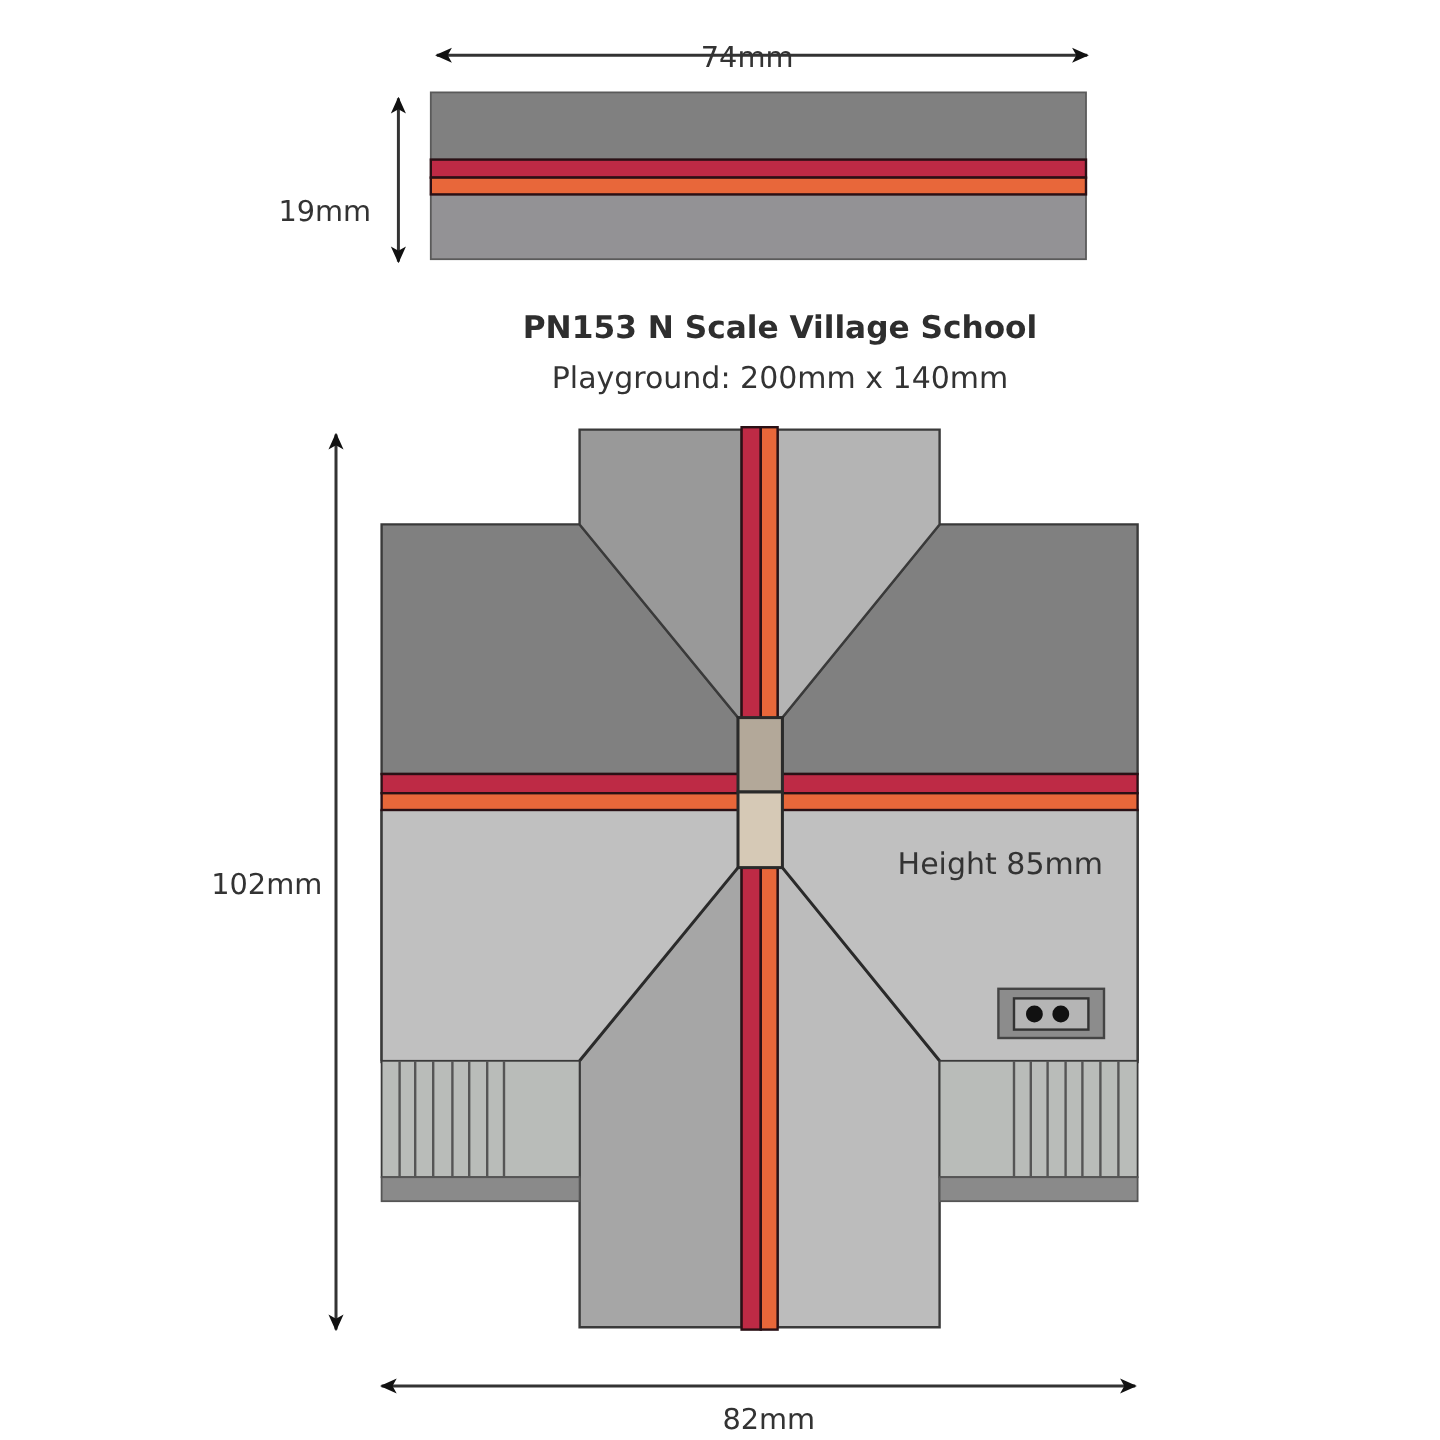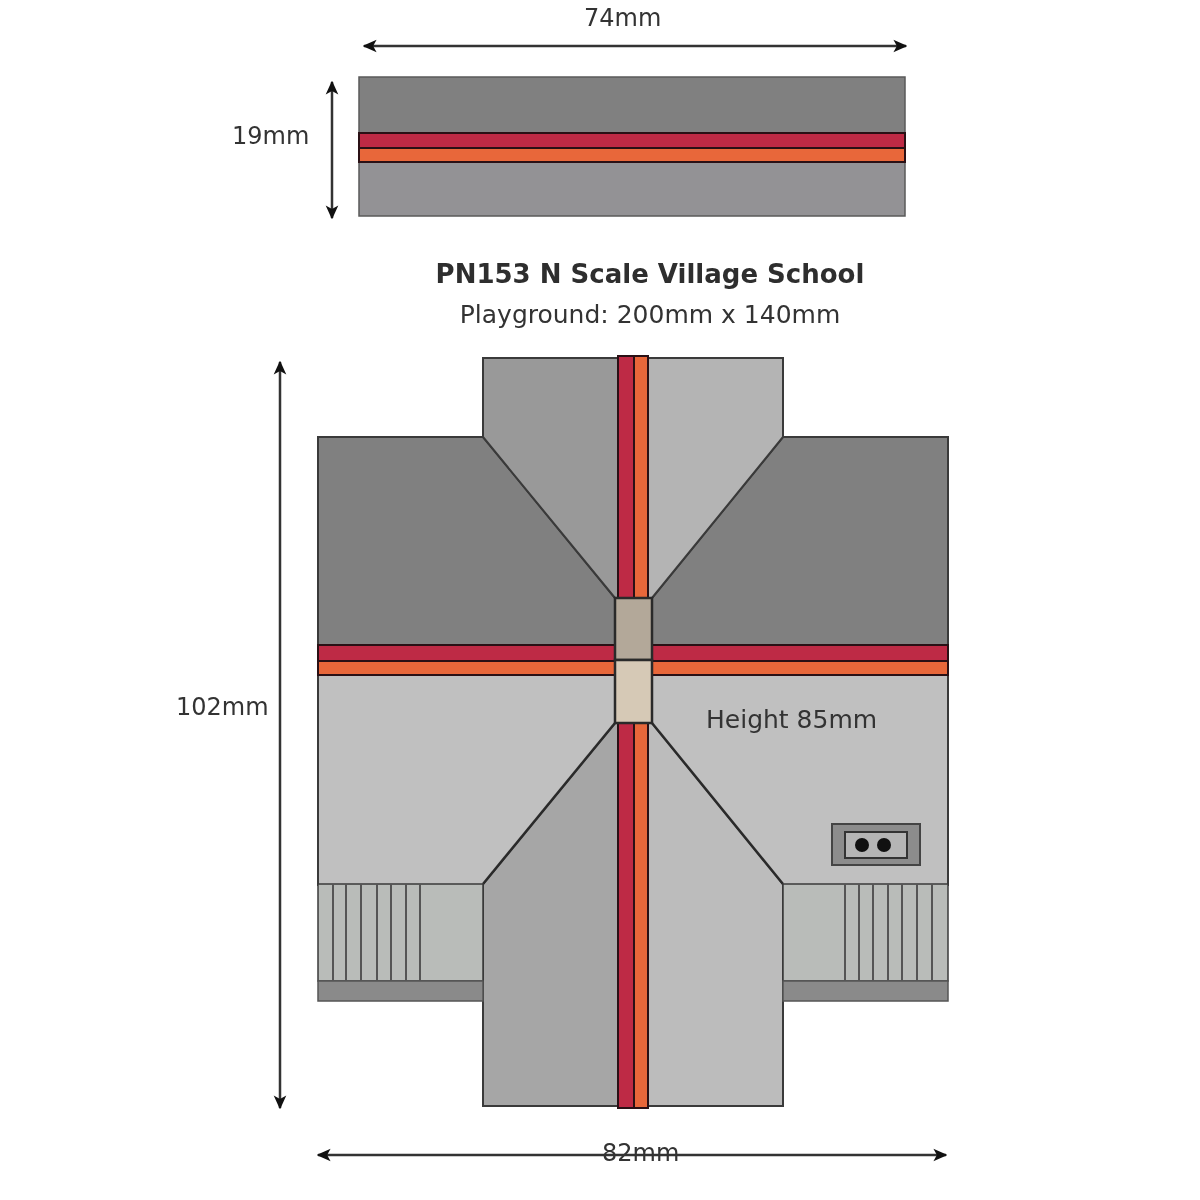--- a/index.html
+++ b/index.html
@@ -1,23 +1,23 @@
 <!DOCTYPE html>
 <html><head>
   <meta charset="utf-8">
   <style>
     html, body { margin: 0; padding: 0; background: #ffffff; }
     body { width: 1200px; height: 1200px; position: relative; overflow: hidden;
            font-family: "DejaVu Sans", "Liberation Sans", sans-serif; color: #333333; }
     svg.diagram { position: absolute; left: 0; top: 0; width: 1200px; height: 1200px; }
     .lbl { position: absolute; white-space: nowrap; color: #333333; }
-    .dim { font-size: 24px; }
+    .dim { font-size: 24px; margin-top: 30px; }
     .title { left: 0; width: 1300px; text-align: center; font-weight: bold; font-size: 26px; top: 259px; color: #2e2e2e; }
     .subtitle { left: 0; width: 1300px; text-align: center; font-size: 25px; top: 300px; color: #333333; }
-    .height-note { font-size: 25px; left: 706px; top: 705px; color: #333333; }
+    .height-note { font-size: 25px; left: 748px; top: 705px; color: #333333; }
   </style>
 </head>
 <body>
 
 <svg class="diagram" viewBox="0 0 1200 1200" xmlns="http://www.w3.org/2000/svg">
   <defs>
     <marker id="ah" viewBox="0 0 20 20" refX="18" refY="10" markerWidth="14" markerHeight="14" orient="auto-start-reverse" markerUnits="userSpaceOnUse">
       <path d="M0,1 L20,10 L0,19 L5,10 Z" fill="#111111"></path>
     </marker>
   </defs>
@@ -97,18 +97,18 @@
     <g>
       <rect x="832" y="824" width="88" height="41" fill="#8c8c8c" stroke="#444" stroke-width="2"></rect>
       <rect x="845" y="832" width="62" height="26" fill="#b5b5b5" stroke="#333" stroke-width="2"></rect>
       <circle cx="862" cy="845" r="7" fill="#111111"></circle>
       <circle cx="884" cy="845" r="7" fill="#111111"></circle>
     </g>
   </g>
 </svg>
 
 <div class="lbl dim" style="left:584px; top:4px;">74mm</div>
-<div class="lbl dim" style="left:232px; top:122px;">19mm</div>
+<div class="lbl dim" style="left:232px; top:132px;">19mm</div>
 <div class="lbl title">PN153 N Scale Village School</div>
 <div class="lbl subtitle">Playground: 200mm x 140mm</div>
 <div class="lbl dim" style="left:176px; top:693px;">102mm</div>
 <div class="lbl height-note">Height 85mm</div>
 <div class="lbl dim" style="left:602px; top:1139px;">82mm</div>
 
 </body></html>

